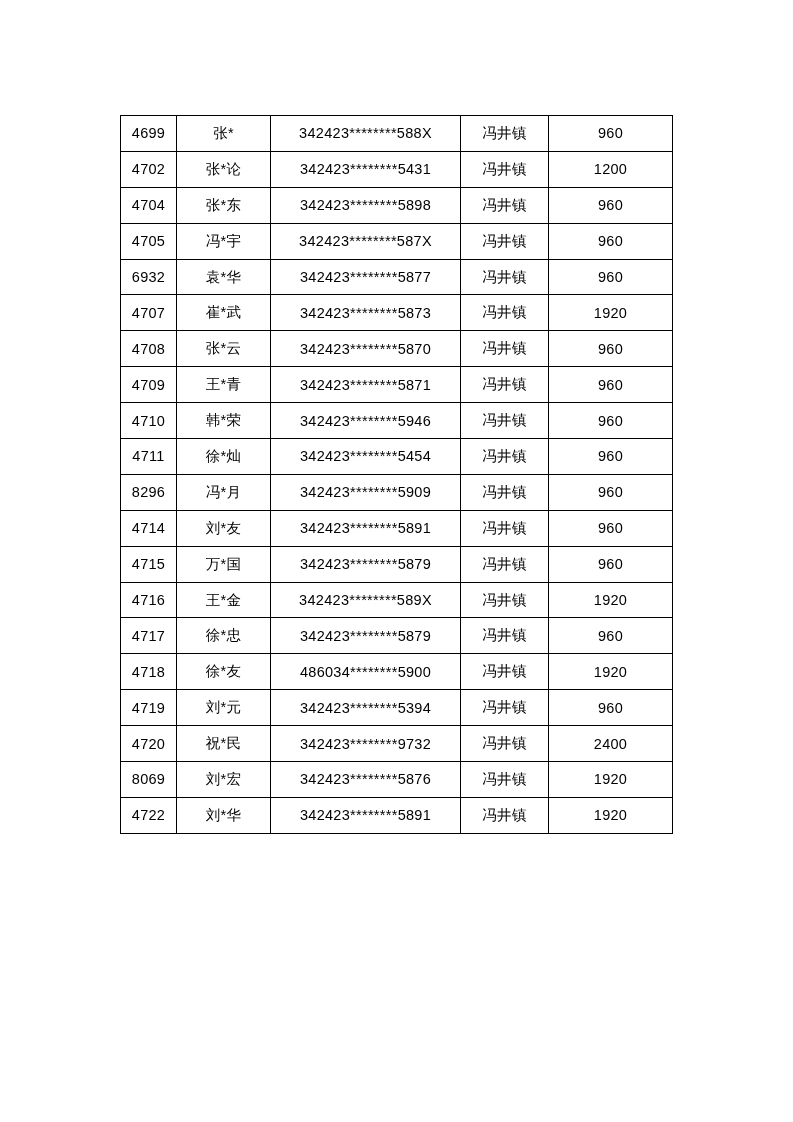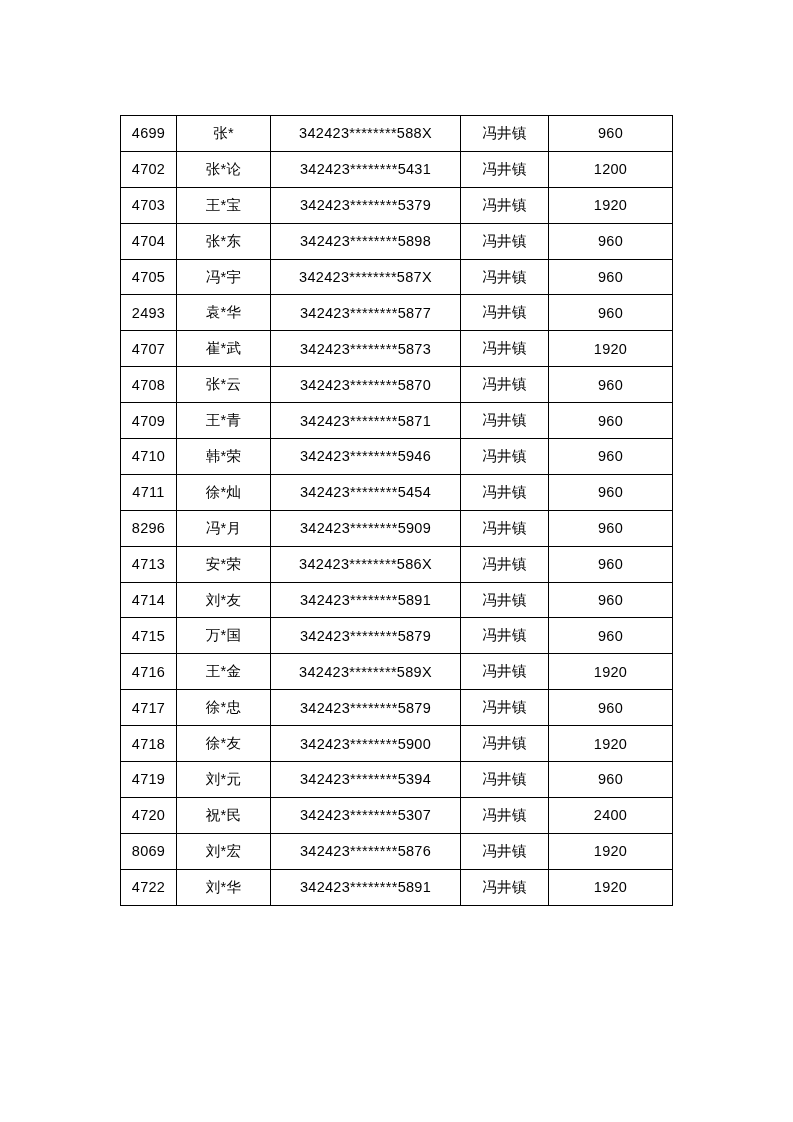--- a/index.html
+++ b/index.html
@@ -63,42 +63,35 @@
     <td>960</td>
   </tr>
         <tr>
     <td>4702</td>
     <td>张*论</td>
     <td>342423********5431</td>
     <td>冯井镇</td>
     <td>1200</td>
   </tr>
         <tr>
-    <td>4703</td>
-    <td>王*宝</td>
-    <td>342423********5379</td>
-    <td>冯井镇</td>
-    <td>1920</td>
-  </tr>
-        <tr>
     <td>4704</td>
     <td>张*东</td>
     <td>342423********5898</td>
     <td>冯井镇</td>
     <td>960</td>
   </tr>
         <tr>
     <td>4705</td>
     <td>冯*宇</td>
     <td>342423********587X</td>
     <td>冯井镇</td>
     <td>960</td>
   </tr>
         <tr>
-    <td>2493</td>
+    <td>6932</td>
     <td>袁*华</td>
     <td>342423********5877</td>
     <td>冯井镇</td>
     <td>960</td>
   </tr>
         <tr>
     <td>4707</td>
     <td>崔*武</td>
     <td>342423********5873</td>
     <td>冯井镇</td>
@@ -133,27 +126,20 @@
     <td>960</td>
   </tr>
         <tr>
     <td>8296</td>
     <td>冯*月</td>
     <td>342423********5909</td>
     <td>冯井镇</td>
     <td>960</td>
   </tr>
         <tr>
-    <td>4713</td>
-    <td>安*荣</td>
-    <td>342423********586X</td>
-    <td>冯井镇</td>
-    <td>960</td>
-  </tr>
-        <tr>
     <td>4714</td>
     <td>刘*友</td>
     <td>342423********5891</td>
     <td>冯井镇</td>
     <td>960</td>
   </tr>
         <tr>
     <td>4715</td>
     <td>万*国</td>
     <td>342423********5879</td>
@@ -170,35 +156,35 @@
         <tr>
     <td>4717</td>
     <td>徐*忠</td>
     <td>342423********5879</td>
     <td>冯井镇</td>
     <td>960</td>
   </tr>
         <tr>
     <td>4718</td>
     <td>徐*友</td>
-    <td>342423********5900</td>
+    <td>486034********5900</td>
     <td>冯井镇</td>
     <td>1920</td>
   </tr>
         <tr>
     <td>4719</td>
     <td>刘*元</td>
     <td>342423********5394</td>
     <td>冯井镇</td>
     <td>960</td>
   </tr>
         <tr>
     <td>4720</td>
     <td>祝*民</td>
-    <td>342423********5307</td>
+    <td>342423********9732</td>
     <td>冯井镇</td>
     <td>2400</td>
   </tr>
         <tr>
     <td>8069</td>
     <td>刘*宏</td>
     <td>342423********5876</td>
     <td>冯井镇</td>
     <td>1920</td>
   </tr>

